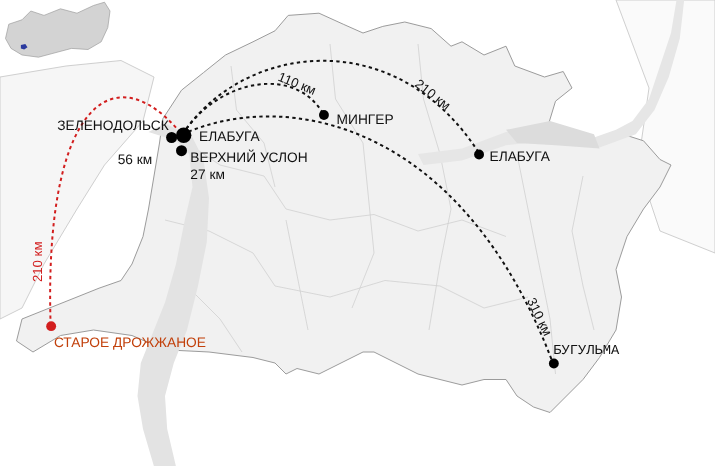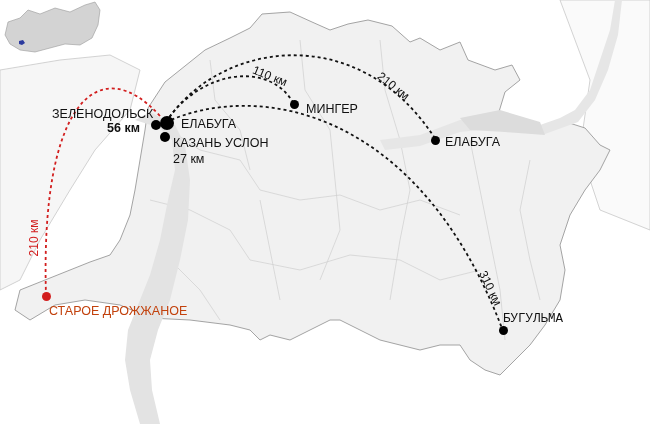--- a/index.html
+++ b/index.html
@@ -56,23 +56,23 @@
 
 <div class="dot" style="left:151px;top:120px;width:10px;height:10px;"></div>
 <div class="dot" style="left:160px;top:116px;width:14px;height:14px;"></div>
 <div class="dot" style="left:160px;top:132px;width:10px;height:10px;"></div>
 <div class="dot" style="left:290px;top:100px;width:9px;height:9px;"></div>
 <div class="dot" style="left:431px;top:136px;width:9px;height:9px;"></div>
 <div class="dot" style="left:499px;top:326px;width:9px;height:9px;"></div>
 <div class="dot red" style="left:42px;top:292px;width:9px;height:9px;"></div>
 
 <div class="lbl" style="left:52px;top:108px;text-align:right;">ЗЕЛЕНОДОЛЬСК</div>
-<div class="lbl" style="left:107px;top:122px;font-weight:bold;">56 км</div>
+<div class="lbl" style="left:107px;top:139px;">56 км</div>
 <div class="lbl" style="left:181px;top:118px;">ЕЛАБУГА</div>
-<div class="lbl" style="left:173px;top:137px;">КАЗАНЬ УСЛОН</div>
+<div class="lbl" style="left:173px;top:137px;">ВЕРХНИЙ УСЛОН</div>
 <div class="lbl" style="left:173px;top:153px;">27 км</div>
 <div class="lbl" style="left:306px;top:103px;">МИНГЕР</div>
 <div class="lbl" style="left:445px;top:136px;">ЕЛАБУГА</div>
 <div class="lbl" style="left:503px;top:313px;font-family:Liberation Mono, monospace;">БУГУЛЬМА</div>
 <div class="lbl red" style="left:49px;top:305px;">СТАРОЕ ДРОЖЖАНОЕ</div>
 
 <div class="dist" style="left:252px;top:70px;transform:rotate(22deg);">110 км</div>
 <div class="dist" style="left:375px;top:80px;transform:rotate(38deg);">210 км</div>
 <div class="dist" style="left:472px;top:282px;transform:rotate(64deg);">310 км</div>
 <div class="dist red" style="left:16px;top:232px;transform:rotate(-90deg);">210 км</div>

